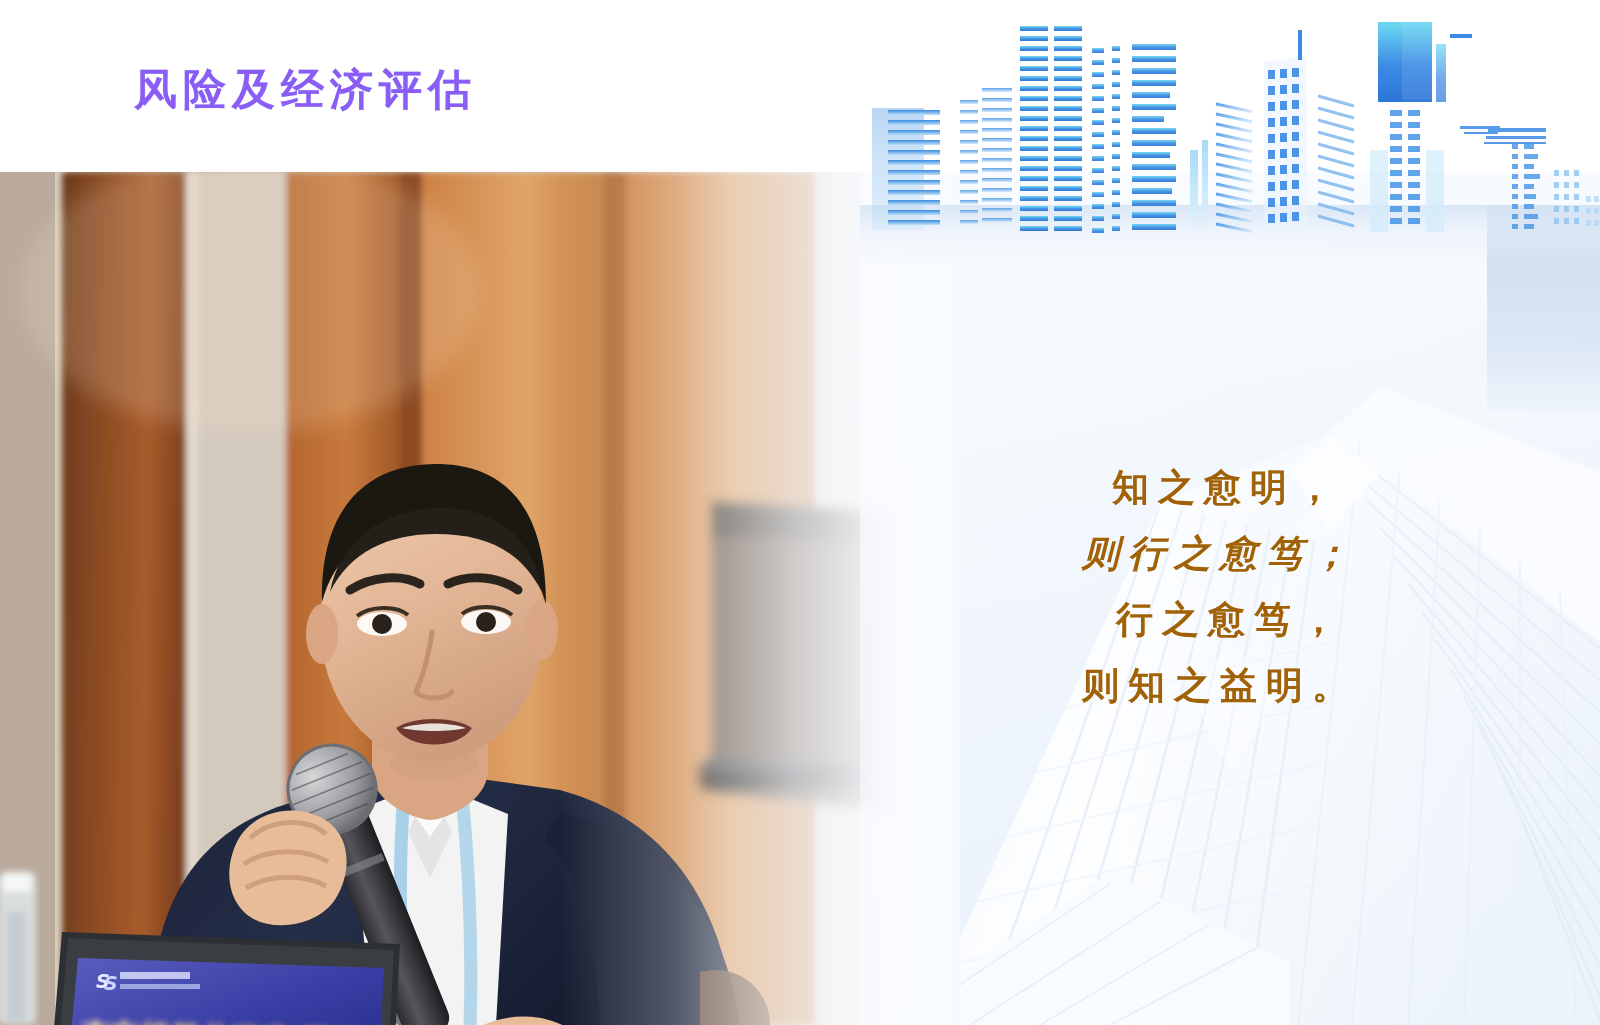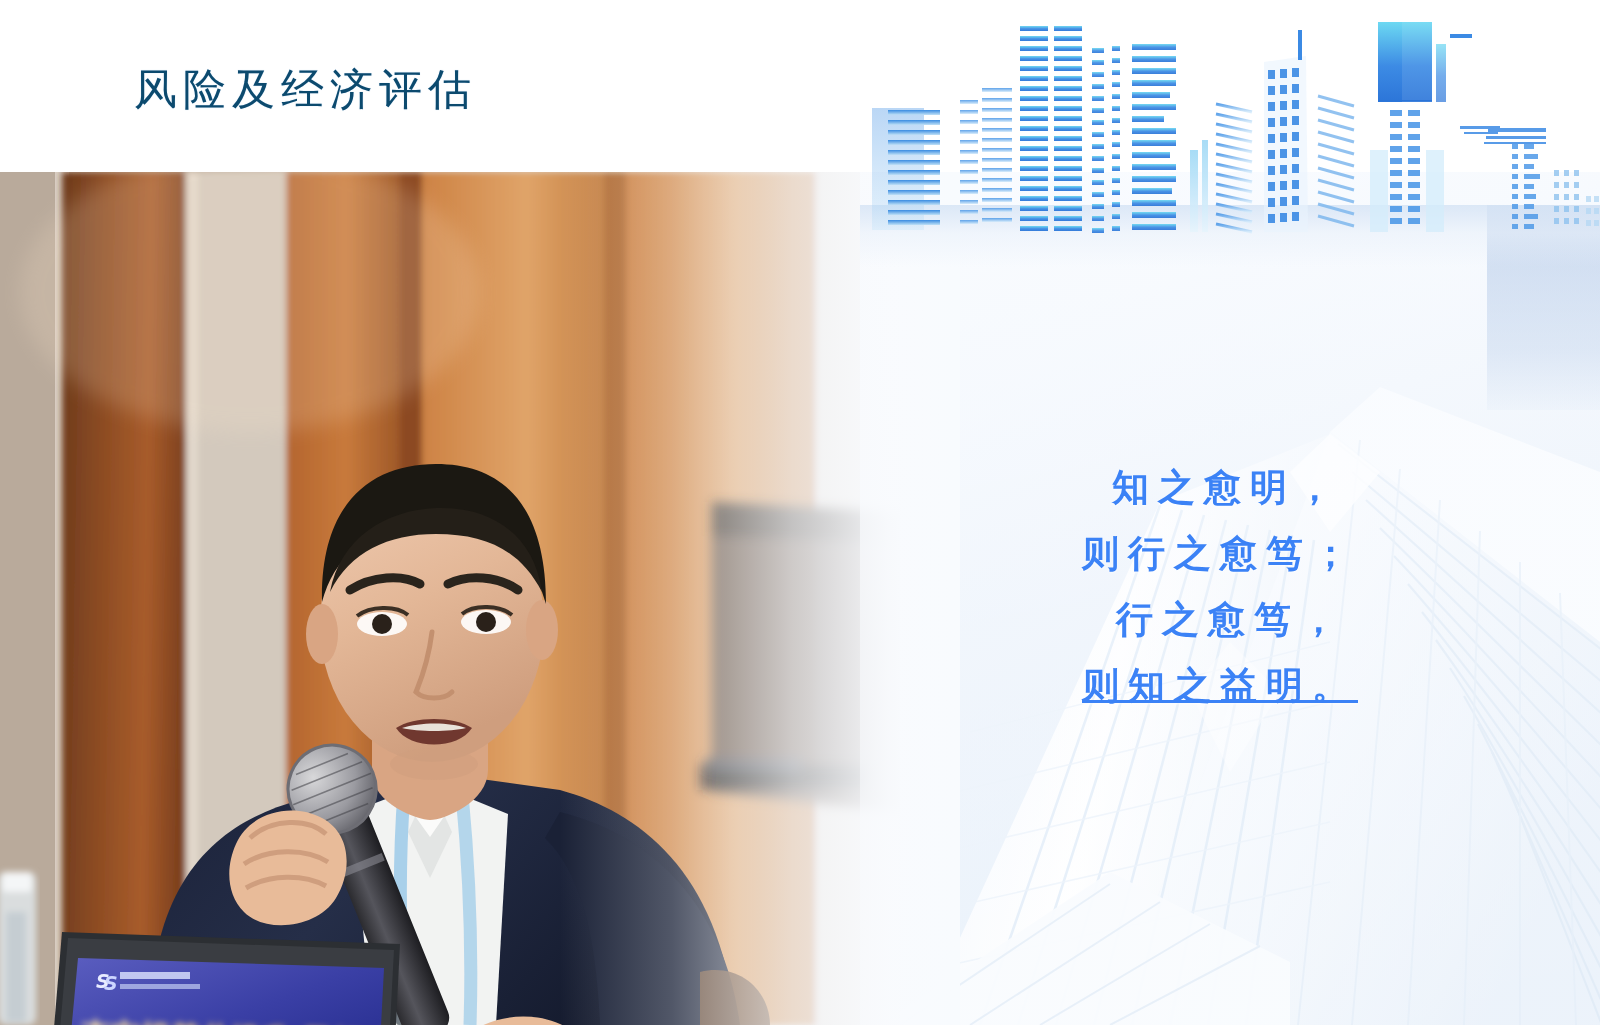--- a/index.html
+++ b/index.html
@@ -15,22 +15,22 @@
 
   
   .header-band{
     position:absolute;left:0;top:0;width:1600px;height:172px;
     background:#ffffff;z-index:30;
   }
   .page-title{
     position:absolute;left:134px;top:63px;
     font-size:43px;line-height:52px;
     letter-spacing:6px;
-    color:#0c4a6e;
-    font-weight:400;
+    color:#8b5cf6;
+    font-weight:700;
     white-space:nowrap;
     text-shadow:0 0 1px rgba(43,127,208,.35);
   }
 
   
   .skyline{
     position:absolute;right:0;top:0;width:740px;height:235px;
     z-index:40;pointer-events:none;
   }
   .skyline svg{display:block;width:740px;height:235px;}
@@ -75,29 +75,29 @@
   }
 
   
   .quote{
     position:absolute;left:1000px;top:455px;width:440px;
     z-index:25;text-align:center;
   }
   .quote-line{
     font-size:37px;line-height:66px;
     letter-spacing:9px;
-    color:#3b82f6;
+    color:#a16207;
     font-weight:700;
     white-space:nowrap;
     text-shadow:0 1px 2px rgba(255,255,255,.75);
   }
   .quote-line.l1{padding-left:14px;}
-  .quote-line.l2{padding-left:0px;}
+  .quote-line.l2{padding-left:0px;font-style:italic;}
   .quote-line.l3{padding-left:22px;font-family:Liberation Serif, serif;}
-  .quote-line.l4{padding-left:0px;text-decoration:underline;}
+  .quote-line.l4{padding-left:0px;}
 </style>
 </head>
 <body>
 
 <div class="slide">
 
   <div class="rightbg">
     <svg viewBox="0 0 740 853" preserveAspectRatio="xMidYMid slice" aria-hidden="true">
       <defs>
         <linearGradient id="skyG" x1="0" y1="0" x2="0.35" y2="1">

